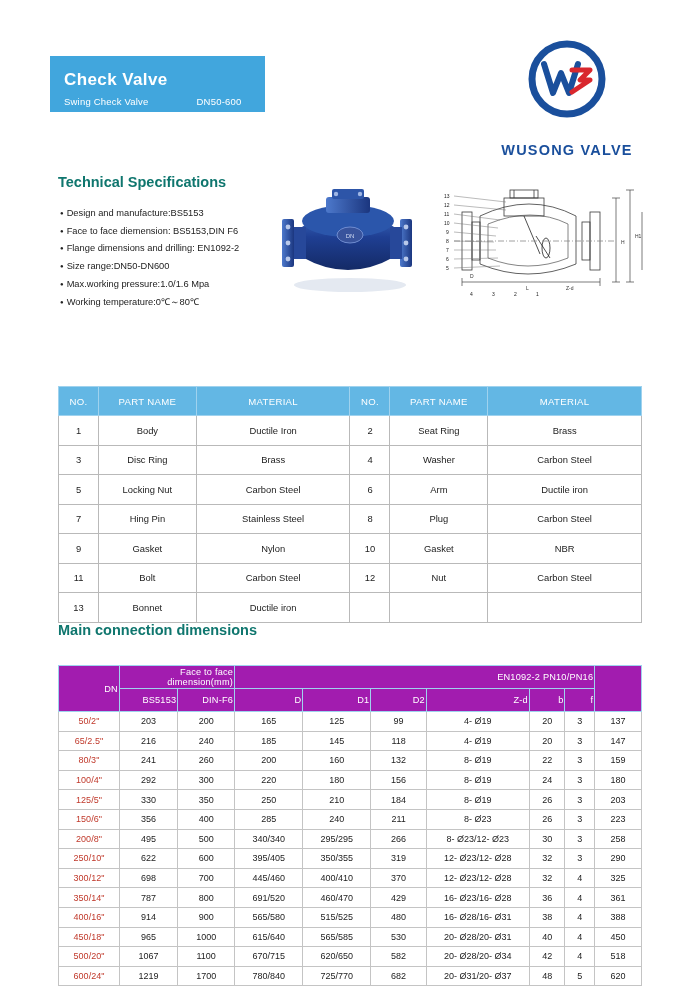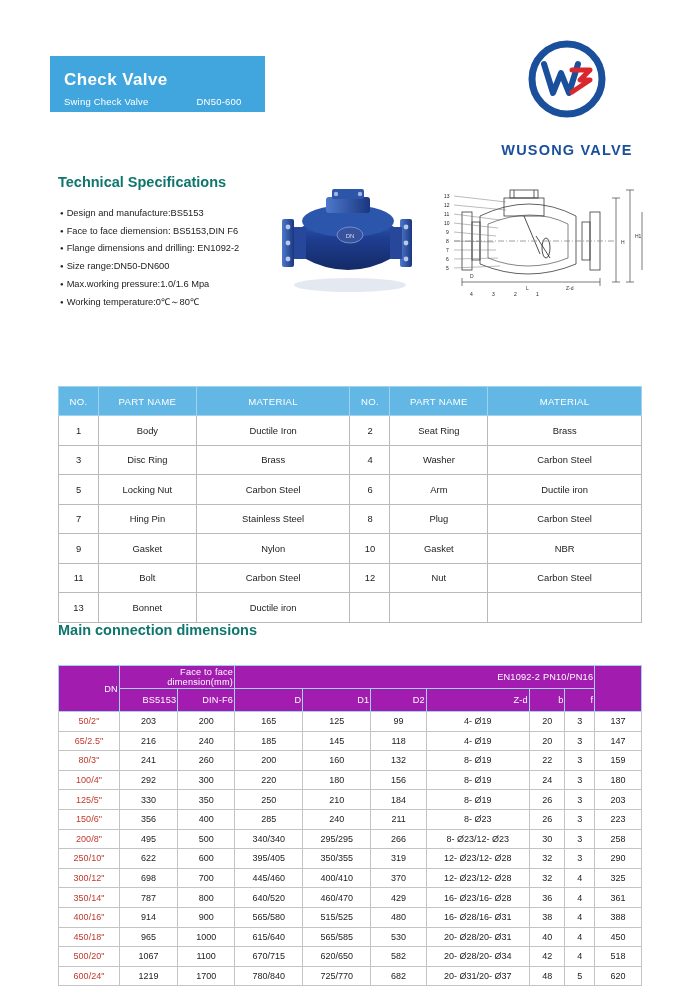--- a/index.html
+++ b/index.html
@@ -523,21 +523,21 @@
         <td>370</td>
         <td>12- Ø23/12- Ø28</td>
         <td>32</td>
         <td>4</td>
         <td>325</td>
       </tr>
       <tr>
         <td class="dn">350/14"</td>
         <td>787</td>
         <td>800</td>
-        <td>640/520</td>
+        <td>691/520</td>
         <td>460/470</td>
         <td>429</td>
         <td>16- Ø23/16- Ø28</td>
         <td>36</td>
         <td>4</td>
         <td>361</td>
       </tr>
       <tr>
         <td class="dn">400/16"</td>
         <td>914</td>

